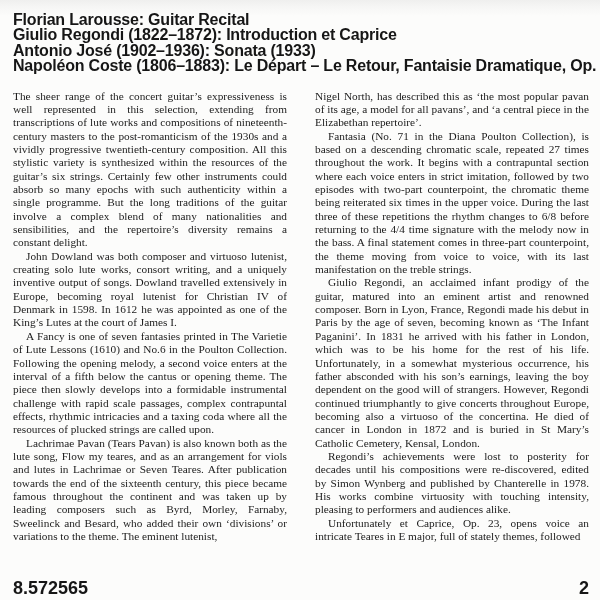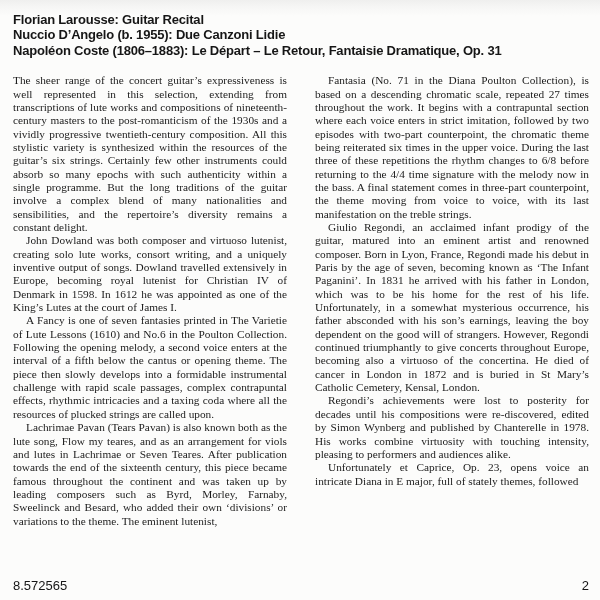--- a/index.html
+++ b/index.html
@@ -13,21 +13,21 @@
   }
   .scan-band {
     position: absolute; top: 0; left: 0; right: 0; height: 16px;
     background: linear-gradient(180deg, #efefee 0%, #f6f6f5 45%, rgba(252,252,251,0) 100%);
     pointer-events: none;
   }
   .page { position: relative; padding: 12px 11px 0 13px; }
   .header {
     font-family: "Liberation Sans", sans-serif;
     font-weight: bold;
-    font-size: 13px;
+    font-size: 16px;
     line-height: 15.4px;
     letter-spacing: -0.2px;
     color: #161616;
   }
   .header-line { white-space: nowrap; }
   .columns {
     display: flex;
     gap: 28px;
     margin-top: 16px;
     height: 456px;
@@ -41,50 +41,52 @@
   }
   .col p { margin: 0; }
   .col p.indent { text-indent: 13px; }
   .italic { }
   .footer {
     position: absolute;
     top: 578px; left: 13px; right: 11px;
     display: flex;
     justify-content: space-between;
     font-family: "Liberation Sans", sans-serif;
-    font-weight: normal;
-    font-size: 13px;
+    font-weight: bold;
+    font-size: 18px;
     color: #161616;
   }
 </style>
 </head>
 <body>
 
 <div class="scan-band"></div>
 
 <div class="page">
 
   <div class="header">
     <div class="header-line">Florian Larousse: Guitar Recital</div>
-    <div class="header-line">Nuccio D’Angelo (b. 1955): Due Canzoni Lidie</div>
+    <div class="header-line">Giulio Regondi (1822–1872): Introduction et Caprice</div>
+    <div class="header-line">Antonio José (1902–1936): Sonata (1933)</div>
     <div class="header-line">Napoléon Coste (1806–1883): Le Départ – Le Retour, Fantaisie Dramatique, Op. 31</div>
   </div>
 
   <div class="columns">
     <div class="col">
         <p><span>The sheer range of the concert guitar’s expressiveness is well represented in this selection, extending from transcriptions of lute works and compositions of nineteenth-century masters to the post-romanticism of the 1930s and a vividly progressive twentieth-century composition. All this stylistic variety is synthesized within the resources of the guitar’s six strings. Certainly few other instruments could absorb so many epochs with such authenticity within a single programme. But the long traditions of the guitar involve a complex blend of many nationalities and sensibilities, and the repertoire’s diversity remains a constant delight.</span></p>
         <p class="indent"><span>John Dowland was both composer and virtuoso lutenist, creating solo lute works, consort writing, and a uniquely inventive output of songs. Dowland travelled extensively in Europe, becoming royal lutenist for Christian IV of Denmark in 1598. In 1612 he was appointed as one of the King’s Lutes at the court of James I.</span></p>
         <p class="indent"><span class="italic">A Fancy</span><span> is one of seven </span><span class="italic">fantasies</span><span> printed in </span><span class="italic">The Varietie of Lute Lessons</span><span> (1610) and No.6 in the Poulton Collection. Following the opening melody, a second voice enters at the interval of a fifth below the </span><span class="italic">cantus</span><span> or opening theme. The piece then slowly develops into a formidable instrumental challenge with rapid scale passages, complex contrapuntal effects, rhythmic intricacies and a taxing coda where all the resources of plucked strings are called upon.</span></p>
         <p class="indent"><span class="italic">Lachrimae Pavan</span><span> (Tears Pavan) is also known both as the lute song, </span><span class="italic">Flow my teares</span><span>, and as an arrangement for viols and lutes in </span><span class="italic">Lachrimae or Seven Teares</span><span>. After publication towards the end of the sixteenth century, this piece became famous throughout the continent and was taken up by leading composers such as Byrd, Morley, Farnaby, Sweelinck and Besard, who added their own ‘divisions’ or variations to the theme. The eminent lutenist,</span></p>
       </div>
     <div class="col">
+        <p><span>Nigel North, has described this as ‘the most popular pavan of its age, a model for all pavans’, and ‘a central piece in the Elizabethan repertoire’.</span></p>
         <p class="indent"><span class="italic">Fantasia</span><span> (No. 71 in the Diana Poulton Collection), is based on a descending chromatic scale, repeated 27 times throughout the work. It begins with a contrapuntal section where each voice enters in strict imitation, followed by two episodes with two-part counterpoint, the chromatic theme being reiterated six times in the upper voice. During the last three of these repetitions the rhythm changes to 6/8 before returning to the 4/4 time signature with the melody now in the bass. A final statement comes in three-part counterpoint, the theme moving from voice to voice, with its last manifestation on the treble strings.</span></p>
         <p class="indent"><span>Giulio Regondi, an acclaimed infant prodigy of the guitar, matured into an eminent artist and renowned composer. Born in Lyon, France, Regondi made his debut in Paris by the age of seven, becoming known as ‘The Infant Paganini’. In 1831 he arrived with his father in London, which was to be his home for the rest of his life. Unfortunately, in a somewhat mysterious occurrence, his father absconded with his son’s earnings, leaving the boy dependent on the good will of strangers. However, Regondi continued triumphantly to give concerts throughout Europe, becoming also a virtuoso of the concertina. He died of cancer in London in 1872 and is buried in St Mary’s Catholic Cemetery, Kensal, London.</span></p>
         <p class="indent"><span>Regondi’s achievements were lost to posterity for decades until his compositions were re-discovered, edited by Simon Wynberg and published by Chanterelle in 1978. His works combine virtuosity with touching intensity, pleasing to performers and audiences alike.</span></p>
-        <p class="indent"><span class="italic">Unfortunately et Caprice</span><span>, Op. 23, opens voice an intricate </span><span class="italic">Diana</span><span> in E major, full of stately themes, followed</span></p>
+        <p class="indent"><span class="italic">Unfortunately et Caprice</span><span>, Op. 23, opens voice an intricate </span><span class="italic">Teares</span><span> in E major, full of stately themes, followed</span></p>
       </div>
   </div>
 
   <div class="footer">
     <span>8.572565</span>
     <span>2</span>
   </div>
 
 </div>
 

